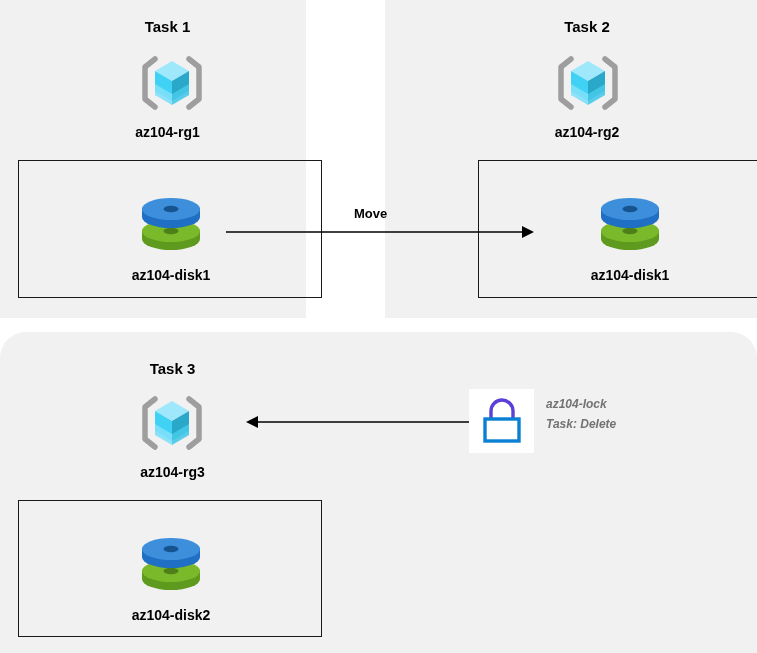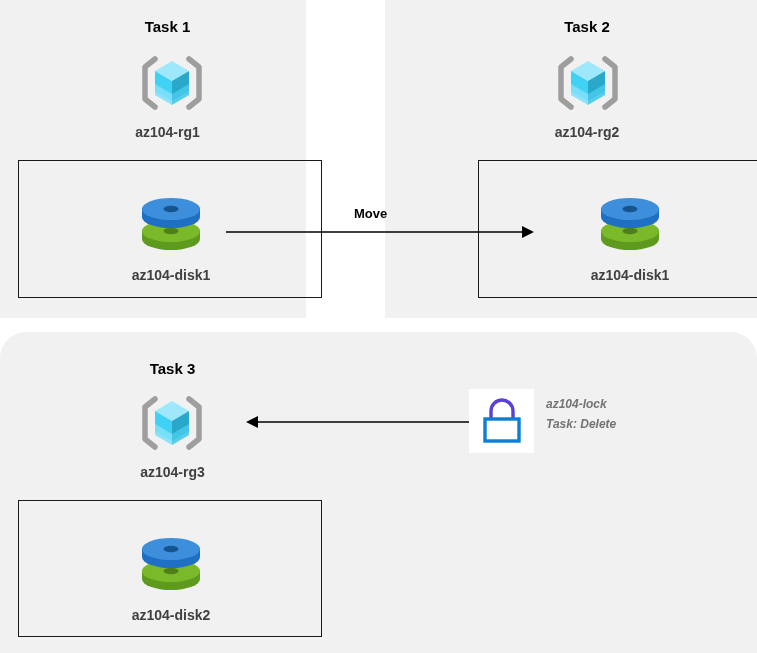--- a/index.html
+++ b/index.html
@@ -34,21 +34,21 @@
     font-size: 15px;
     font-weight: bold;
     color: #000000;
     text-align: center;
     white-space: nowrap;
   }
   .node-label {
     position: absolute;
     font-size: 14px;
     font-weight: bold;
-    color: #404040;
+    color: #000000;
     text-align: center;
     white-space: nowrap;
   }
   .inner-box {
     position: absolute;
     border: 1.5px solid #1a1a1a;
     background: transparent;
     box-sizing: border-box;
   }
   .icon-rg {

